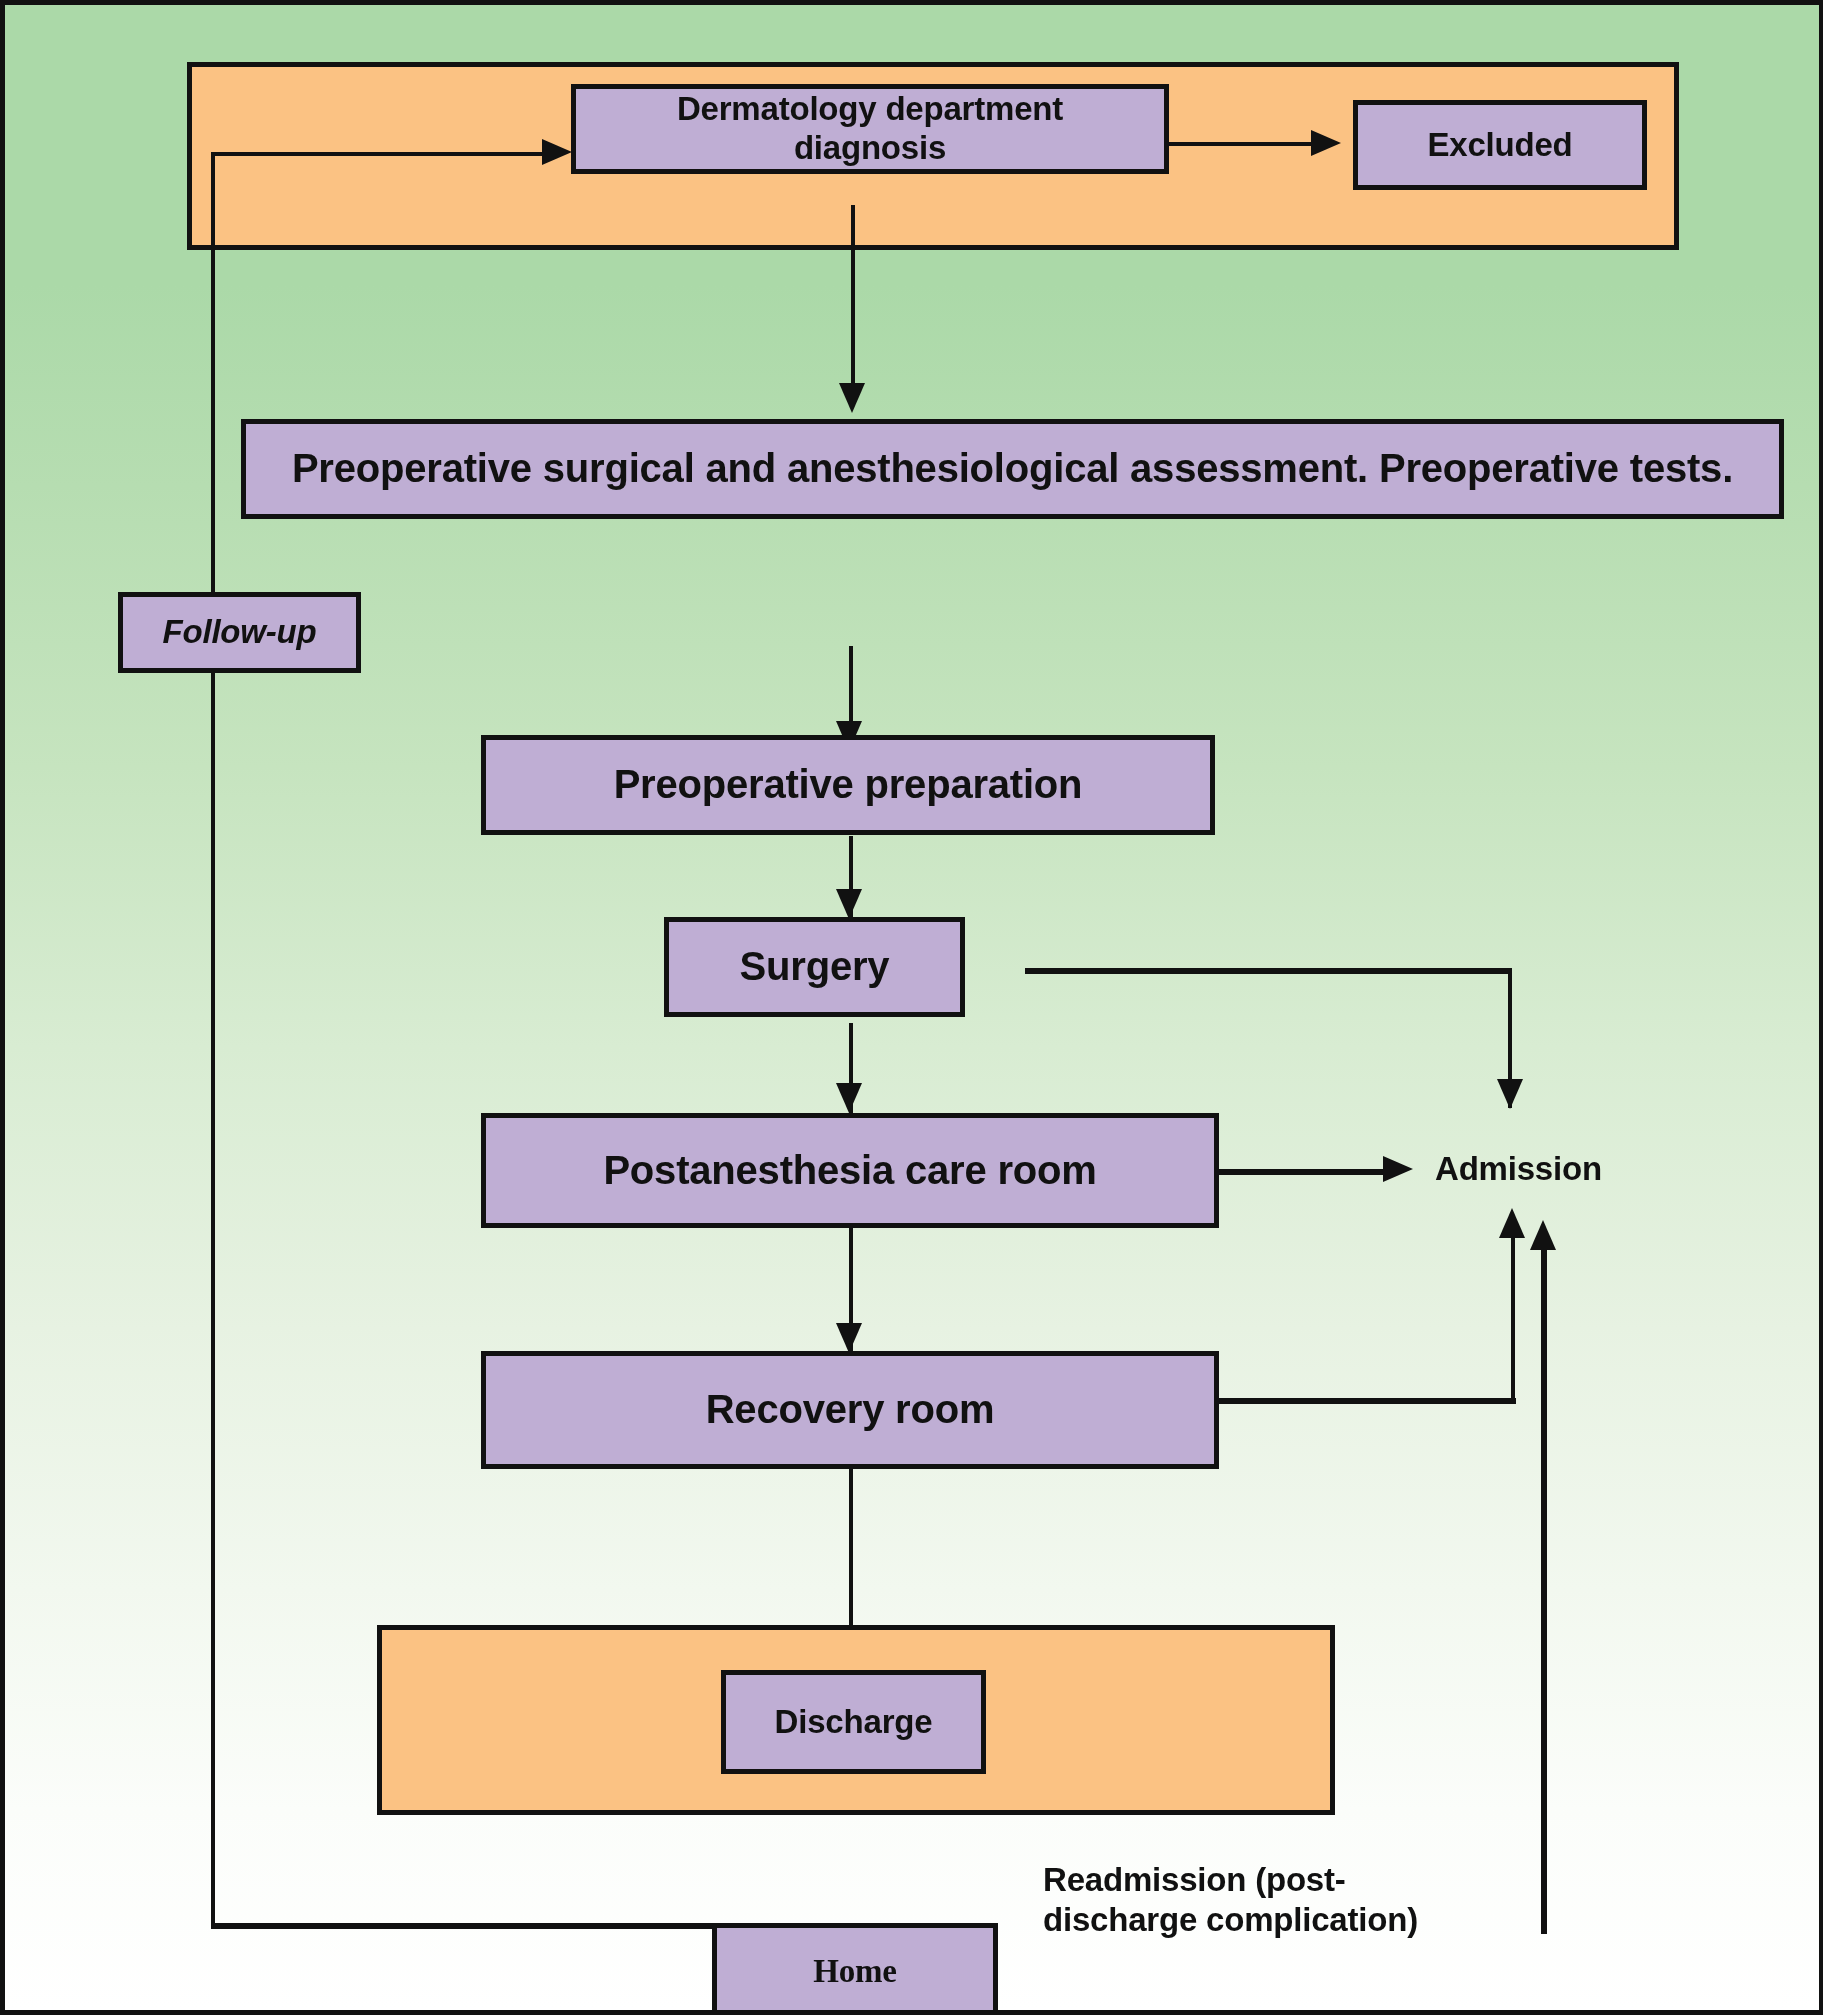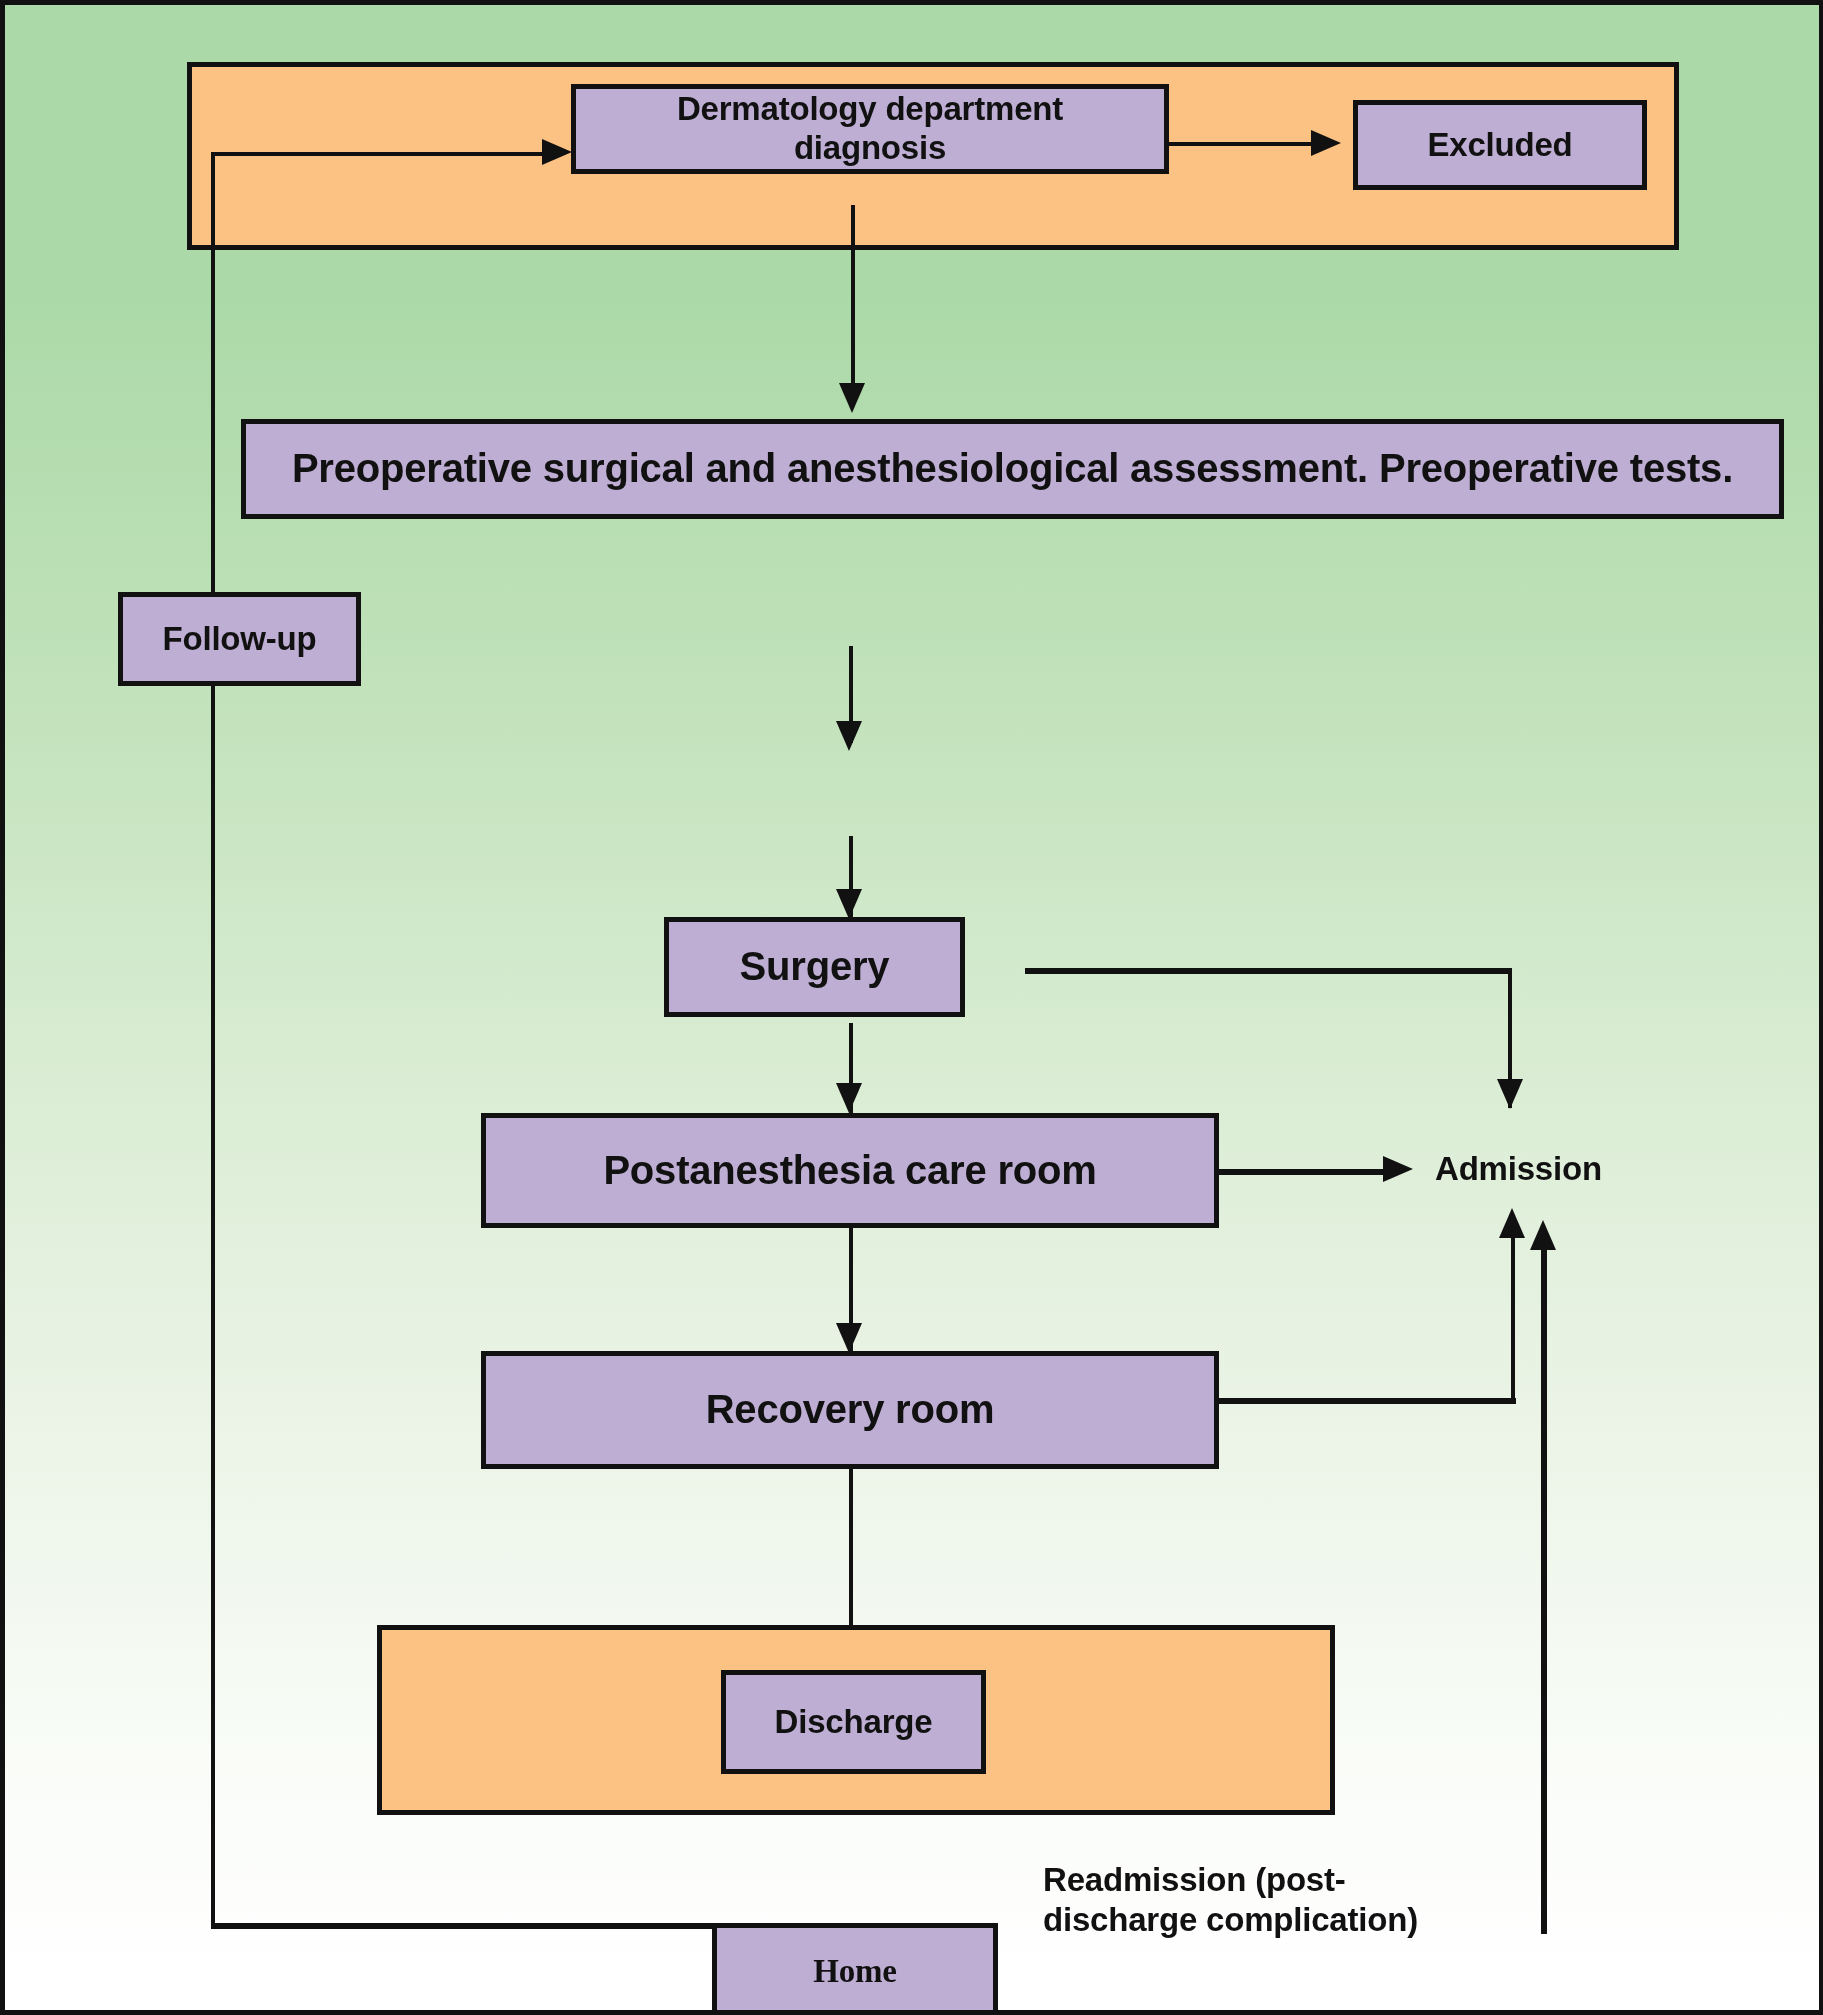--- a/index.html
+++ b/index.html
@@ -112,28 +112,31 @@
     <span>Excluded</span>
   </div>
 
   <div class="line-v" style="left:846px; top:200px; height:186px;"></div>
   <div class="arrow arrow-down" style="left:834px; top:378px;"></div>
 
   <div class="node fs-mid" style="left:236px; top:414px; width:1543px; height:100px;">
     <span>Preoperative surgical and anesthesiological assessment. Preoperative tests.</span>
   </div>
 
-  <div class="node fs-big" style="left:113px; top:587px; width:243px; height:94px;">
+  <div class="node fs-big" style="left:113px; top:587px; width:243px; height:81px;font-style:italic;">
     <span>Follow-up</span>
   </div>
 
 
   <div class="line-v" style="left:844px; top:641px; height:97px;"></div>
   <div class="arrow arrow-down" style="left:831px; top:716px;"></div>
 
+  <div class="node fs-mid" style="left:476px; top:730px; width:734px; height:100px;">
+    <span>Preoperative preparation</span>
+  </div>
 
   <div class="line-v" style="left:844px; top:831px; height:100px;"></div>
   <div class="arrow arrow-down" style="left:831px; top:884px;"></div>
 
   <div class="node fs-mid" style="left:659px; top:912px; width:301px; height:100px;">
     <span>Surgery</span>
   </div>
 
   <div class="line-h line-thick-h" style="left:1020px; top:963px; width:487px;"></div>
   <div class="line-v" style="left:1503px; top:963px; height:140px;"></div>

